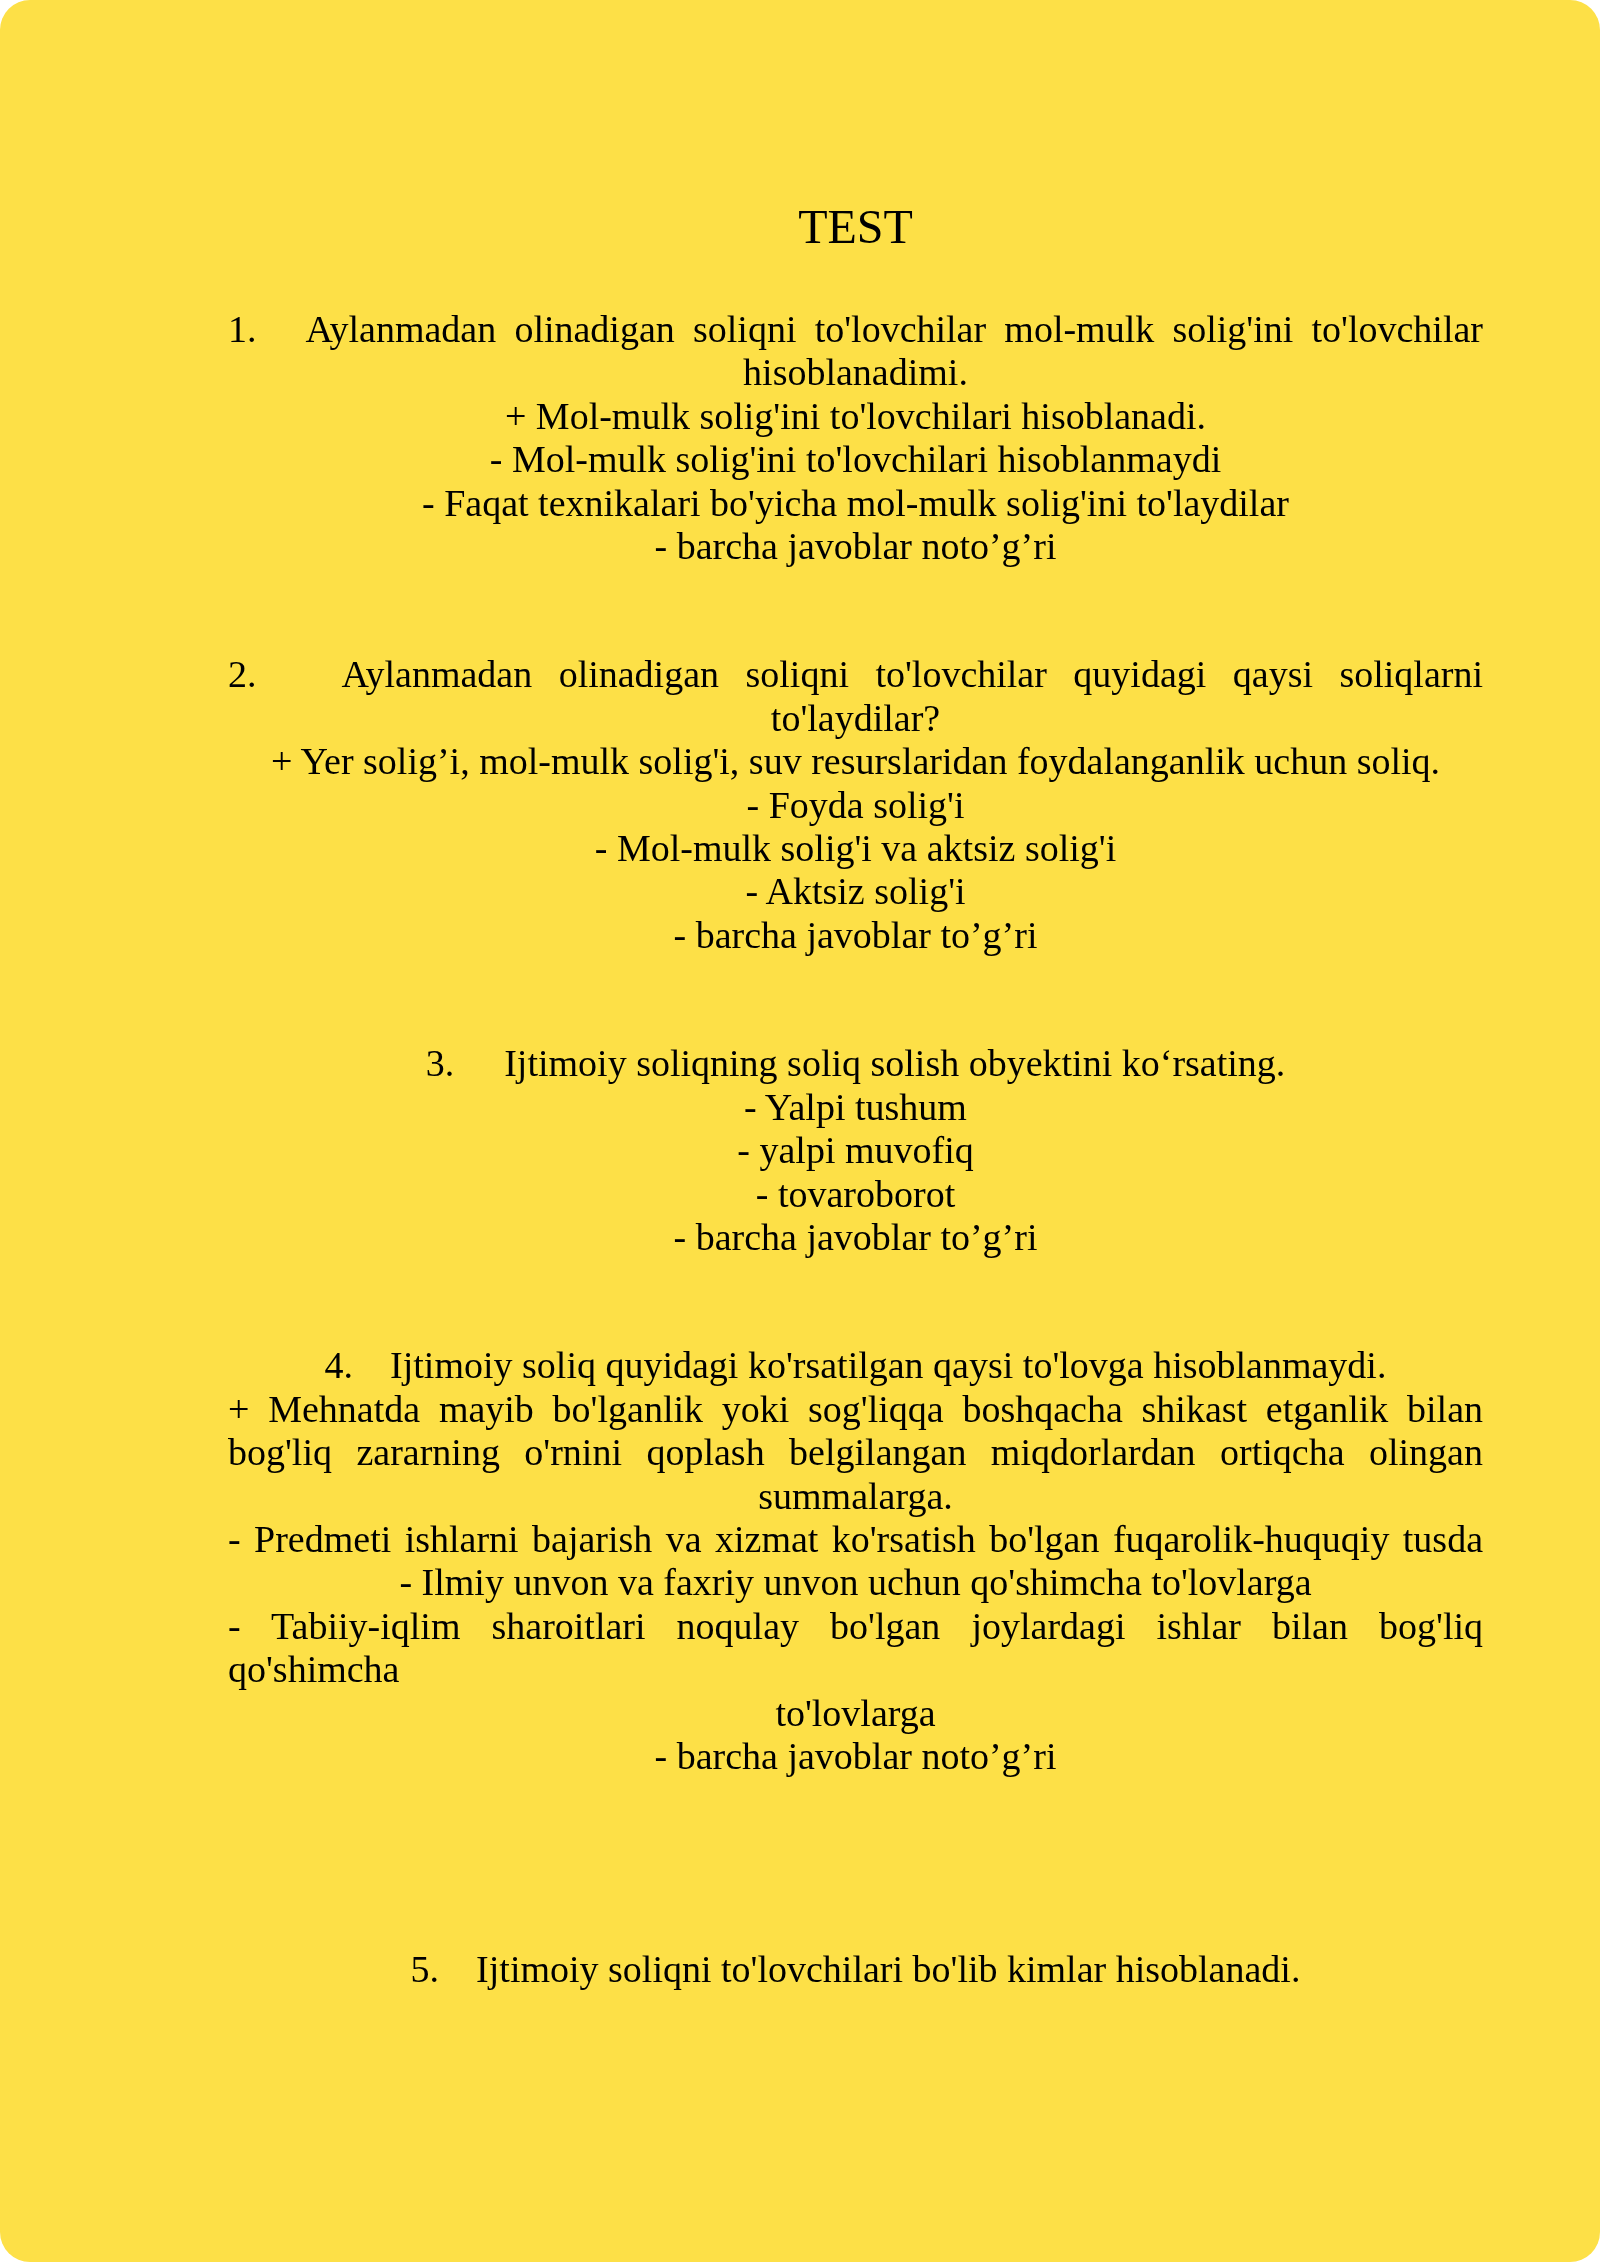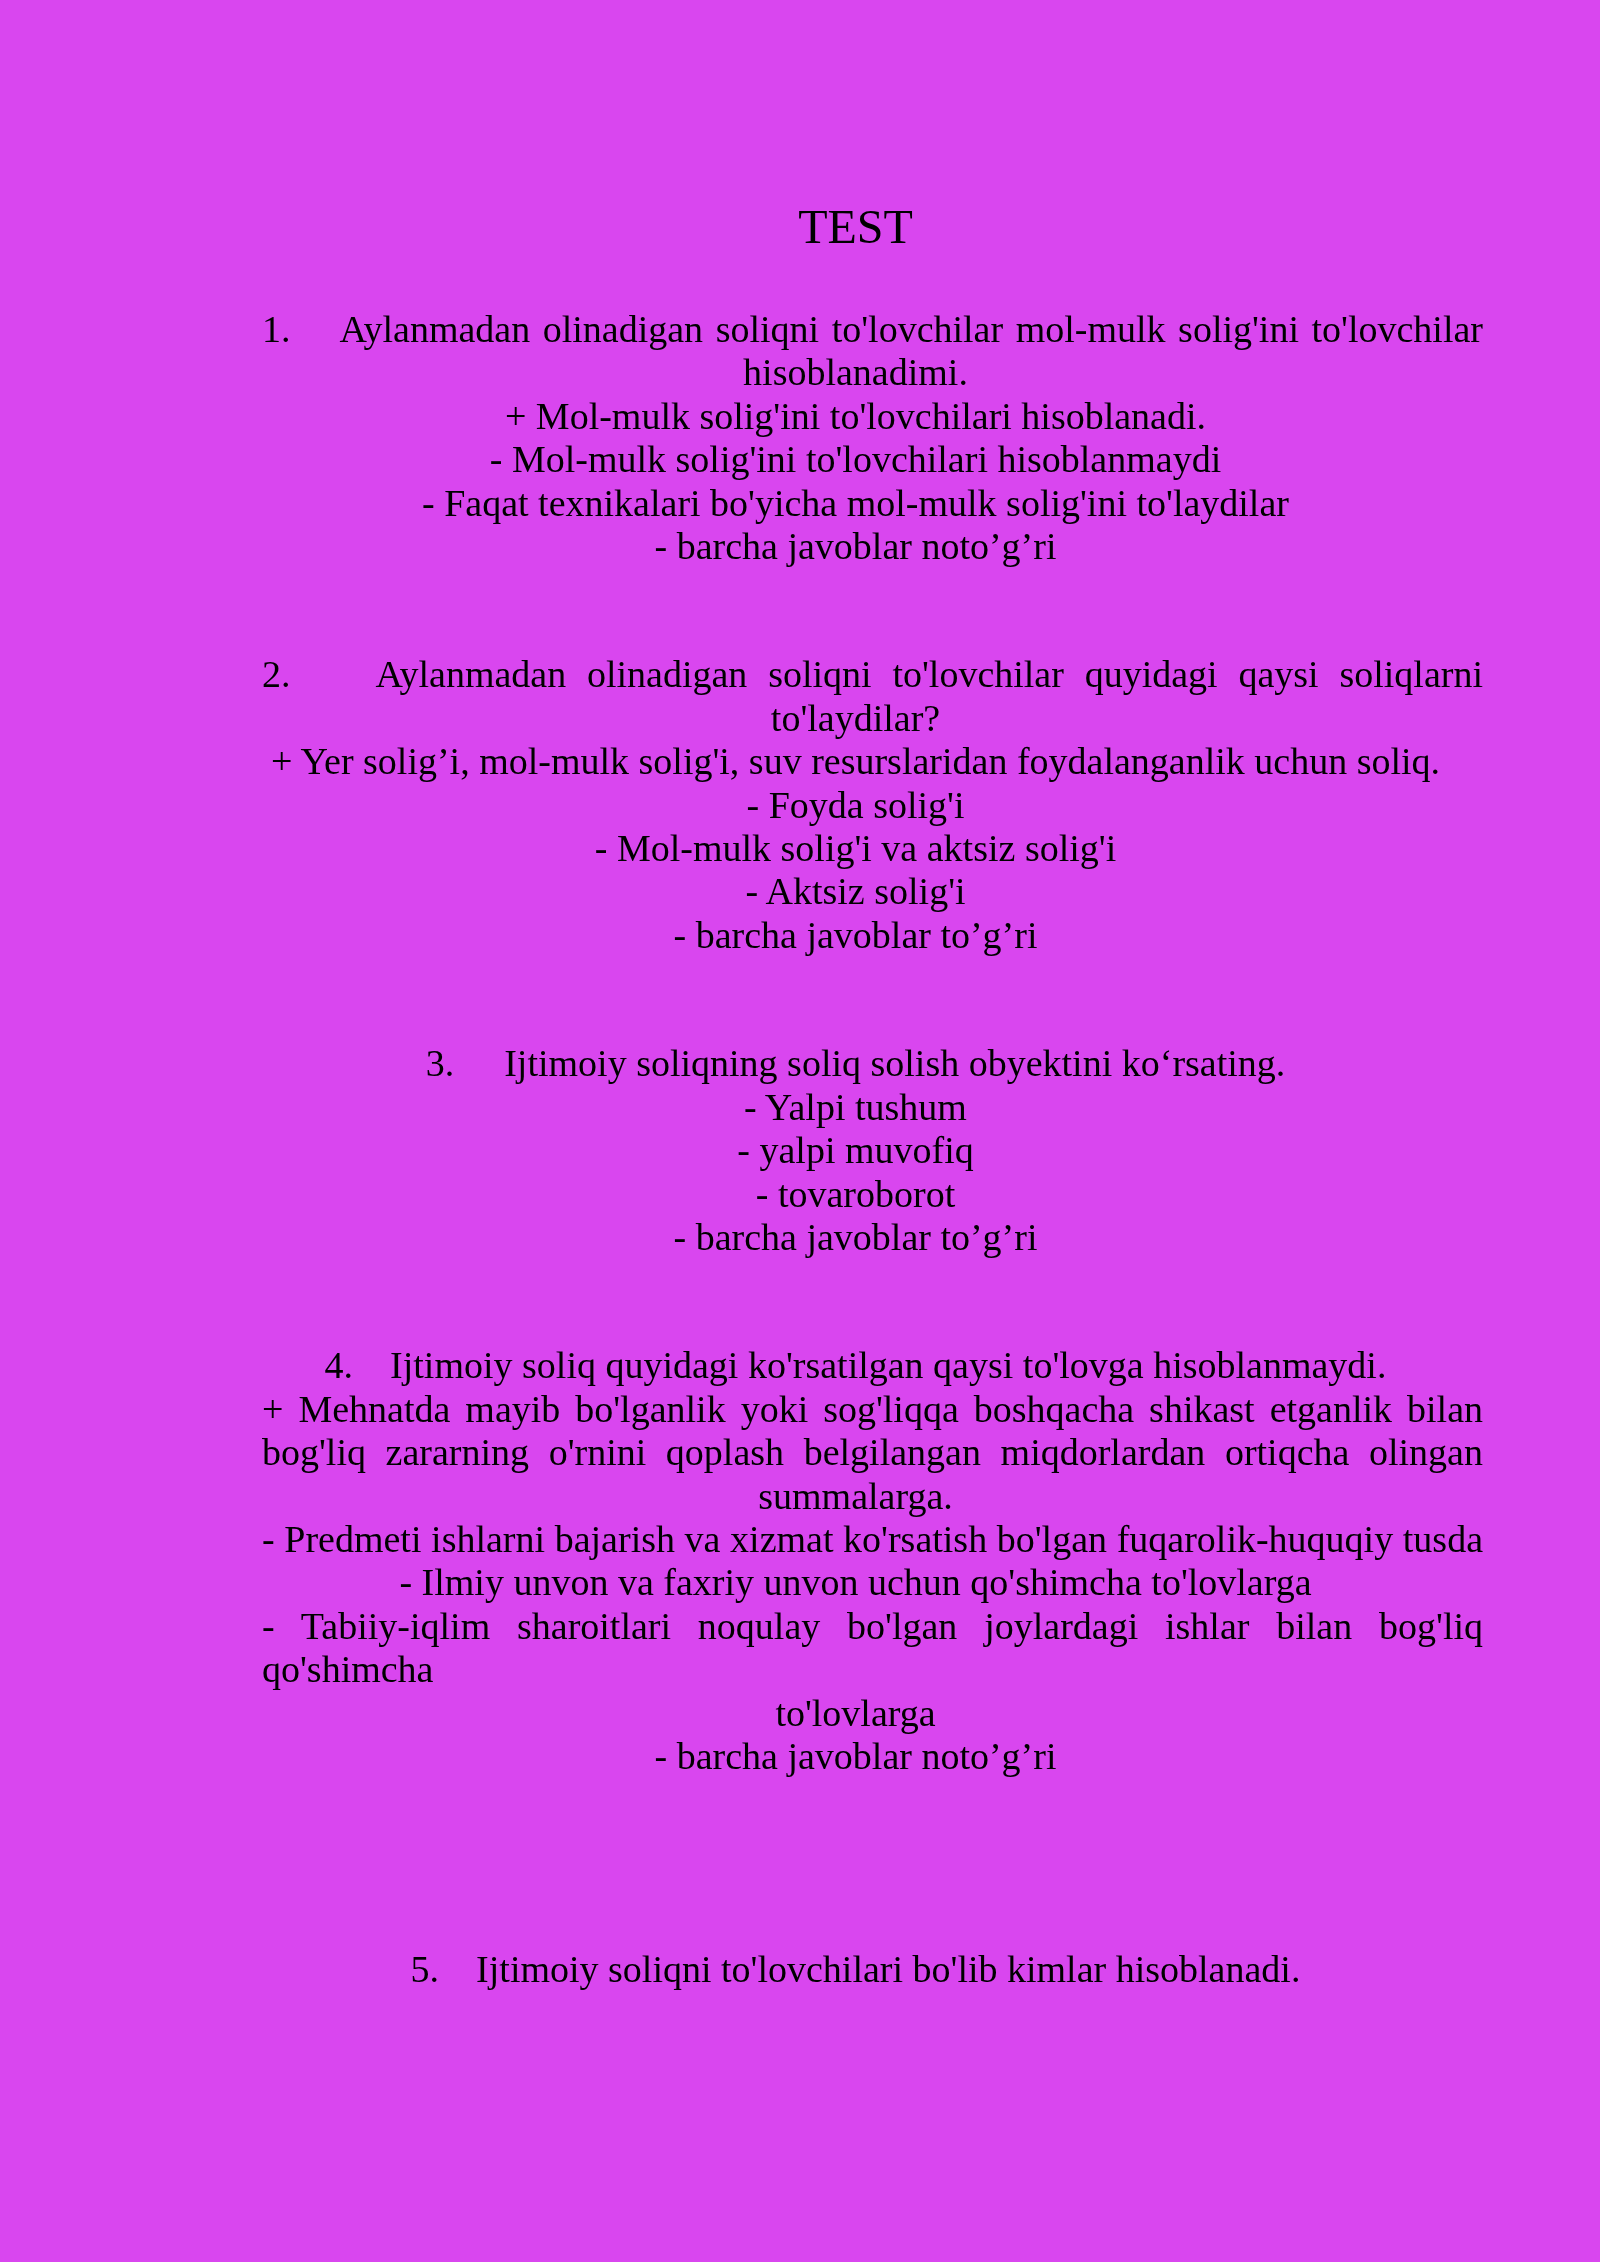--- a/index.html
+++ b/index.html
@@ -8,22 +8,23 @@
   }
   body {
     background: #ffffff;
     font-family: "Liberation Serif", "DejaVu Serif", serif;
     color: #000000;
   }
   .page {
     position: relative;
     width: 1600px;
     height: 2262px;
-    background: #d946ef;
+    background: #fde047;
     overflow: hidden;
+    border-radius: 30px;
   }
   .content {
     padding: 0 117px 0 228px; 
     font-size: 38px;
     line-height: 43.4px;
   }
   .doc-title {
     text-align: center;
     font-size: 48px;
     line-height: 55px;
@@ -36,21 +37,20 @@
   .question-block:nth-child(5) {
     margin-top: 170px; 
   }
   .line {
     text-align: center;
     white-space: normal;
   }
   .jline {
     text-align: justify;
     text-align-last: justify;
-    margin-left: 34px;
   }
   .qnum {
     display: inline;
   }
   .tab {
     display: inline-block;
     height: 1px;
     vertical-align: baseline;
   }
   .tab-1 { width: 49px; }

